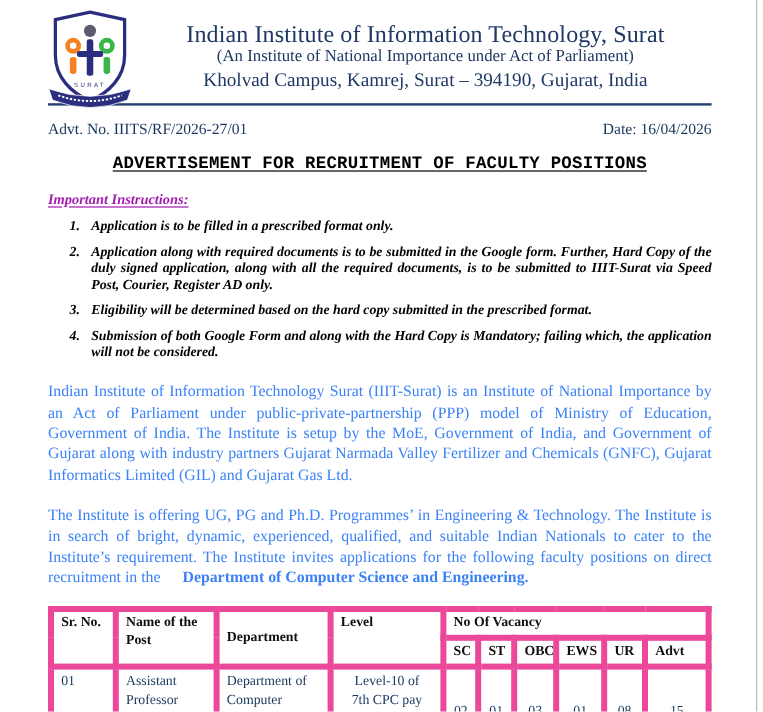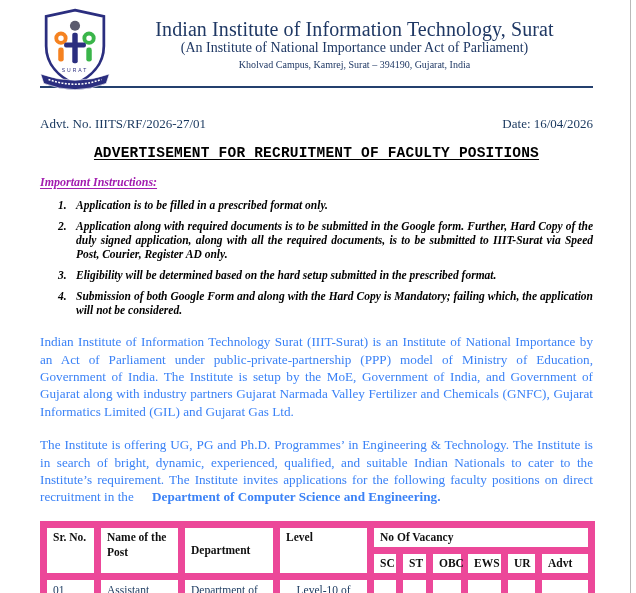--- a/index.html
+++ b/index.html
@@ -51,30 +51,30 @@
     font-weight: normal;
     letter-spacing: 0.1px;
     line-height: 1.1;
   }
   .inst-sub {
     font-size: 14px;
     margin-top: 0;
     line-height: 1.1;
   }
   .inst-addr {
-    font-size: 10px;
+    font-size: 16px;
     margin-top: 4px;
     line-height: 1.1;
   }
 
   
   .advt-row {
     display: flex;
     justify-content: space-between;
-    margin-top: 28px;
+    margin-top: 12px;
     font-size: 13px;
     color: #17365D;
   }
 
   
   .doc-title {
     margin-top: 13px;
     text-align: center;
     font-size: 14.5px;
     font-weight: bold;
@@ -122,21 +122,21 @@
   
   .vacancy-table {
     margin-top: 15px;
     border-collapse: collapse;
     width: 548px;
     border: 2px solid #000;
     font-size: 11.5px;
     table-layout: fixed;
   }
   .vacancy-table th, .vacancy-table td {
-    border: 7px solid #ec4899;
+    border: 5px solid #ec4899;
     padding: 2px 6px;
   }
   .vacancy-table th {
     font-weight: bold;
     color: #101010;
     line-height: 1.3;
     text-align: left;
     vertical-align: top;
   }
   .vacancy-table th.vmid { vertical-align: middle; }
@@ -197,21 +197,21 @@
     <div class="instr-item">
       <span class="instr-num">1.</span>
       <span class="instr-text">Application is to be filled in a prescribed format only.</span>
     </div>
     <div class="instr-item">
       <span class="instr-num">2.</span>
       <span class="instr-text">Application along with required documents is to be submitted in the Google form. Further, Hard Copy of the duly signed application, along with all the required documents, is to be submitted to IIIT-Surat via Speed Post, Courier, Register AD only.</span>
     </div>
     <div class="instr-item">
       <span class="instr-num">3.</span>
-      <span class="instr-text">Eligibility will be determined based on the hard setup submitted in the prescribed format.</span>
+      <span class="instr-text">Eligibility will be determined based on the hard copy submitted in the prescribed format.</span>
     </div>
     <div class="instr-item">
       <span class="instr-num">4.</span>
       <span class="instr-text">Submission of both Google Form and along with the Hard Copy is Mandatory; failing which, the application will not be considered.</span>
     </div>
   </div>
 
   <p class="para">Indian Institute of Information Technology Surat (IIIT-Surat) is an Institute of National Importance by an Act of Parliament under public-private-partnership (PPP) model of Ministry of Education, Government of India. The Institute is setup by the MoE, Government of India, and Government of Gujarat along with industry partners Gujarat Narmada Valley Fertilizer and Chemicals (GNFC), Gujarat Informatics Limited (GIL) and Gujarat Gas Ltd.</p>
   <p class="para"><span>The Institute is offering UG, PG and Ph.D. Programmes’ in Engineering &amp; Technology. The Institute is in search of bright, dynamic, experienced, qualified, and suitable Indian Nationals to cater to the Institute’s requirement. The Institute invites applications for the following faculty positions on direct recruitment in the </span><span class="bold-tail">Department of Computer Science and Engineering.</span></p>
 

